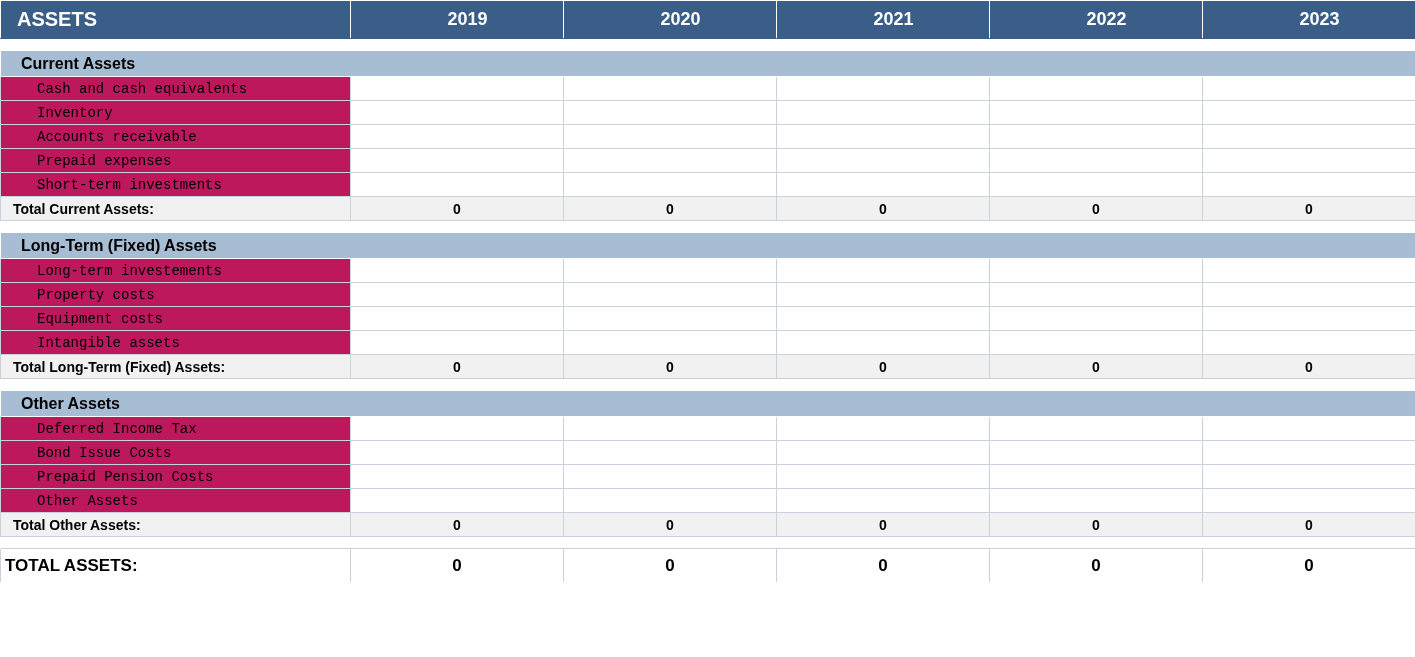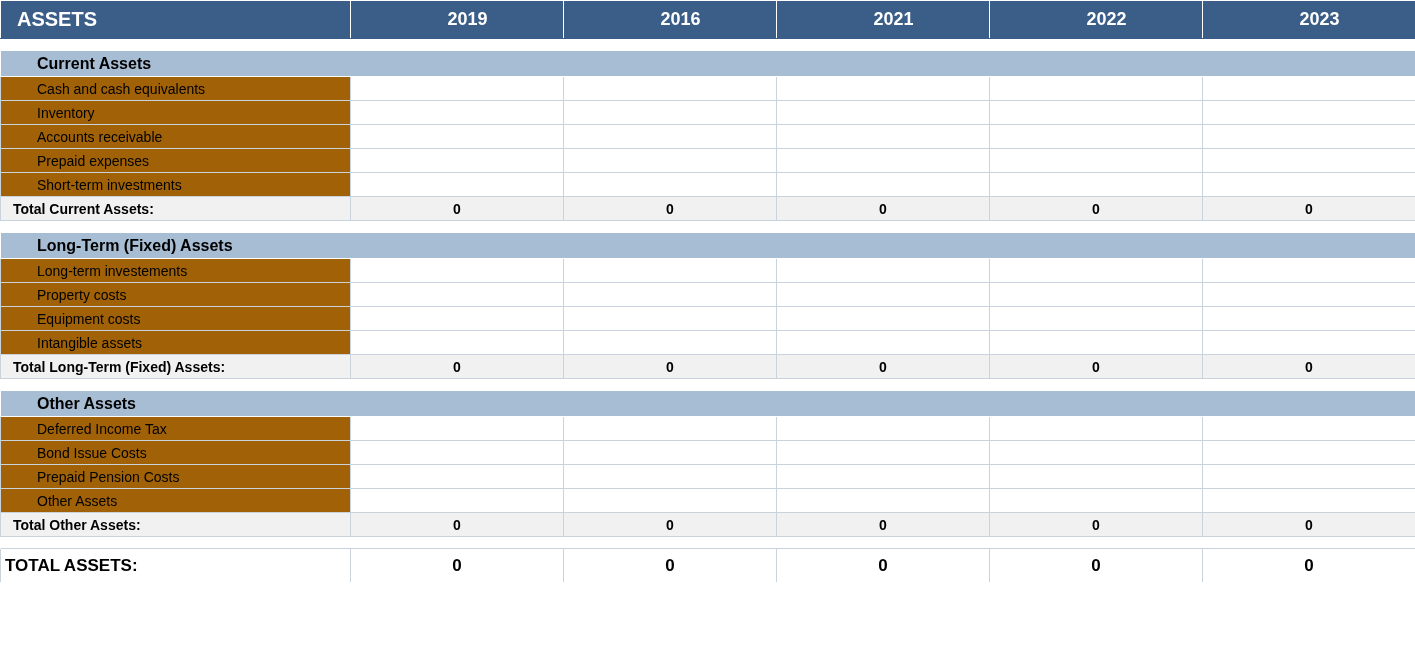--- a/index.html
+++ b/index.html
@@ -43,28 +43,29 @@
     border-left: 1px solid #fff;
     border-right: 1px solid #fff;
     border-top: none;
     border-bottom: none;
     height: 12px;
   }
   .section-row td {
     background: #a7bdd3;
     font-weight: bold;
     font-size: 16px;
-    padding-left: 36px;
+    padding-left: 20px;
     border: 1px solid #fff;
     height: 26px;
   }
   .item-row td.label {
-    background: #a16207;
+    background: #be185d;
     padding-left: 36px;
     border: 1px solid #c8d3de;
+    font-family: Liberation Mono, monospace;
   }
   .item-row td.val {
     background: #fff;
     text-align: center;
     border: 1px solid #c8d3de;
   }
   .total-row td {
     background: #f1f1f1;
     font-weight: bold;
     border: 1px solid #c8d3de;
@@ -101,21 +102,21 @@
       <col class="cy">
       <col class="cy">
       <col class="cy">
       <col class="cy">
       <col class="cy">
   </colgroup>
   <tbody id="tbody">
       <tr class="header-row">
         <th class="first">ASSETS</th>
         <th>2019</th>
-        <th>2016</th>
+        <th>2020</th>
         <th>2021</th>
         <th>2022</th>
         <th>2023</th>
       </tr>
       <tr class="spacer-row">
         <td colspan="6"></td>
       </tr>
       <tr class="section-row">
         <td colspan="6">Current Assets</td>
       </tr>

